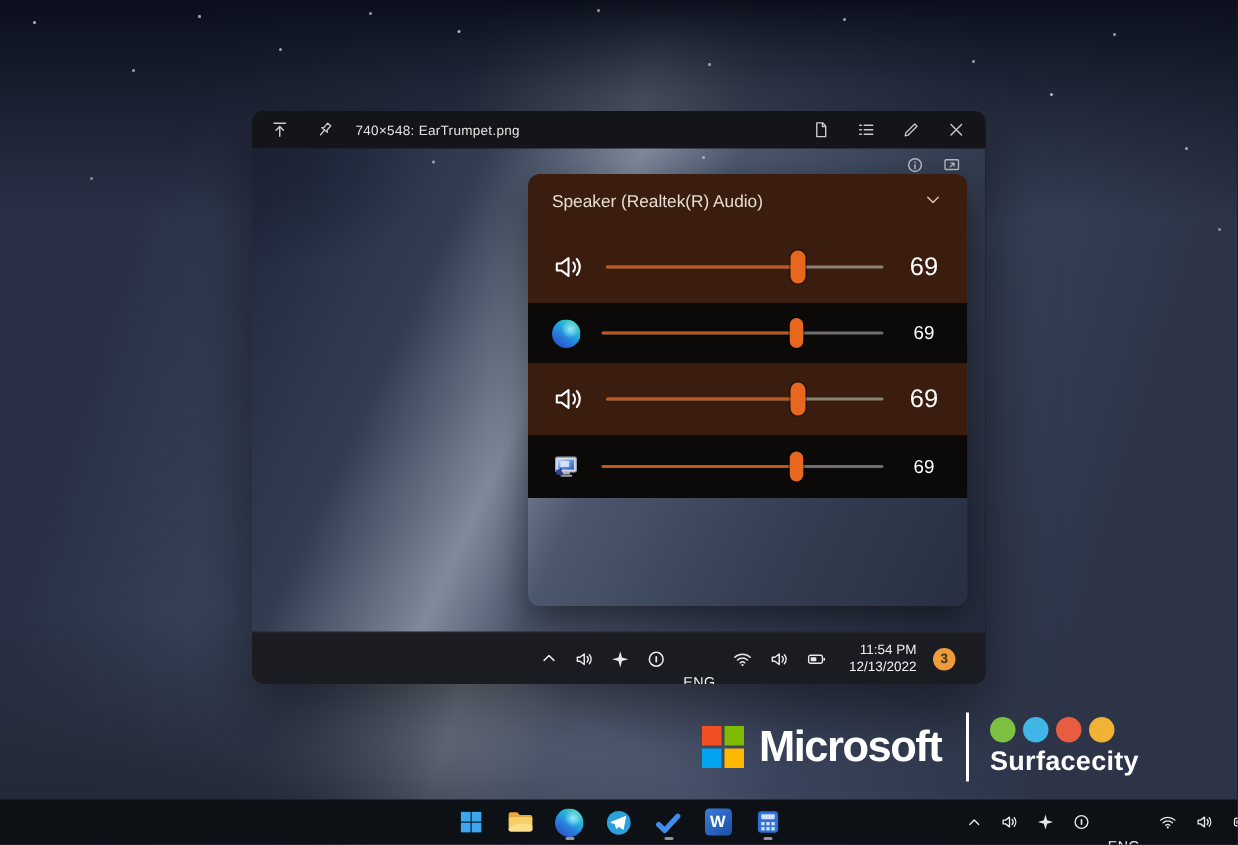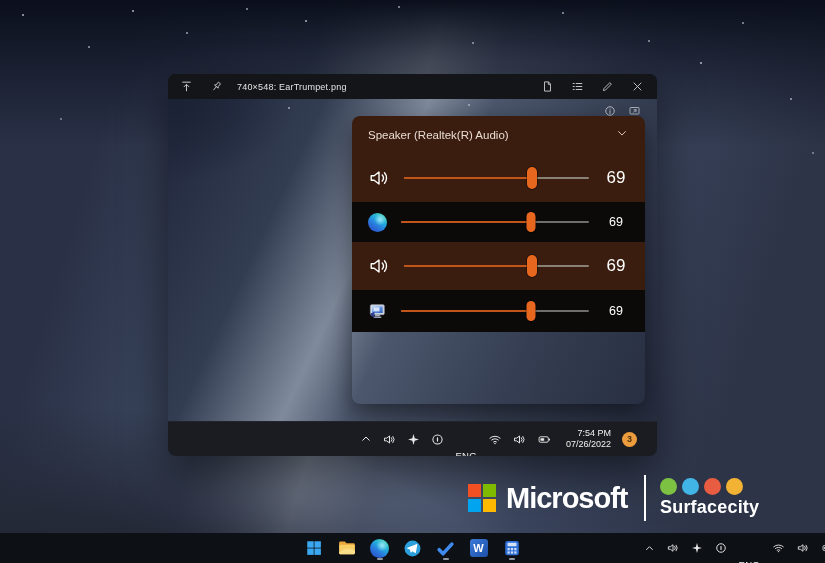--- a/index.html
+++ b/index.html
@@ -319,22 +319,22 @@
             </svg>
         </span>
         <span class="tray-ic">
           <svg width="15" height="13" viewBox="0 0 24 24" fill="none" stroke="currentColor" stroke-width="1.7">
               <rect x="2" y="7" width="17" height="10" rx="2.5"></rect>
               <rect x="20.2" y="10" width="2" height="4" rx="1" fill="currentColor" stroke="none"></rect>
               <rect x="4.5" y="9.5" width="7" height="5" rx="1" fill="currentColor" stroke="none"></rect>
             </svg>
         </span>
         <span class="clock">
-          <div>7:54 PM</div>
-          <div>07/26/2022</div>
+          <div>11:54 PM</div>
+          <div>12/13/2022</div>
         </span>
         <span class="badge">3</span>
       </div>
     </div>
   </div>
 
   <div class="branding">
     <div class="ms-squares">
       <div style="background: rgb(242, 80, 34);"></div>
       <div style="background: rgb(127, 186, 0);"></div>

